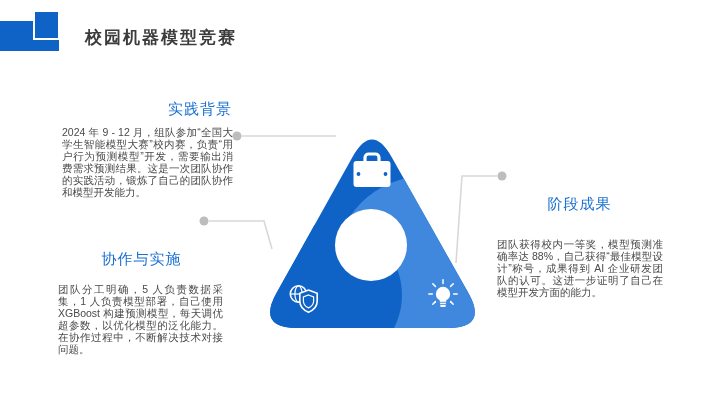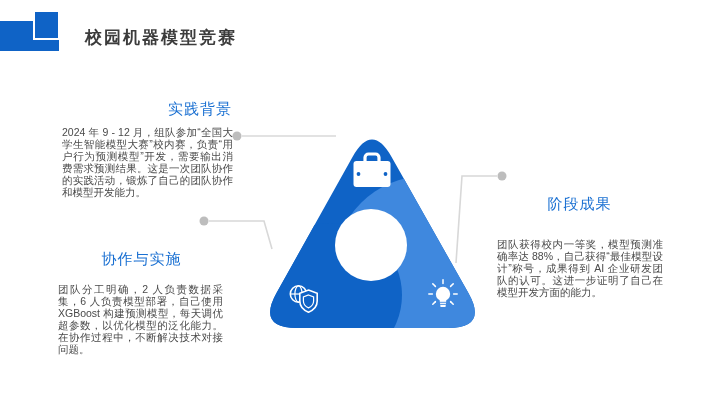--- a/index.html
+++ b/index.html
@@ -126,21 +126,21 @@
   <div class="logo-square"></div>
   <div class="page-title">校园机器模型竞赛</div>
 
   <div>
     <div class="sec-heading h-practice">实践背景</div>
     <div class="sec-body b-practice">2024 年 9 - 12 月，组队参加“全国大学生智能模型大赛”校内赛，负责“用户行为预测模型”开发，需要输出消费需求预测结果。这是一次团队协作的实践活动，锻炼了自己的团队协作和模型开发能力。</div>
   </div>
 
   <div>
     <div class="sec-heading h-collab">协作与实施</div>
-    <div class="sec-body b-collab">团队分工明确，2 人负责数据采集，6 人负责模型部署，自己使用 XGBoost 构建预测模型，每天调优超参数，以优化模型的泛化能力。在协作过程中，不断解决技术对接问题。</div>
+    <div class="sec-body b-collab">团队分工明确，5 人负责数据采集，1 人负责模型部署，自己使用 XGBoost 构建预测模型，每天调优超参数，以优化模型的泛化能力。在协作过程中，不断解决技术对接问题。</div>
   </div>
 
   <div>
     <div class="sec-heading h-results">阶段成果</div>
     <div class="sec-body b-results">团队获得校内一等奖，模型预测准确率达 88%，自己获得“最佳模型设计”称号，成果得到 AI 企业研发团队的认可。这进一步证明了自己在模型开发方面的能力。</div>
   </div>
 
 </div>
 
 </body></html>

